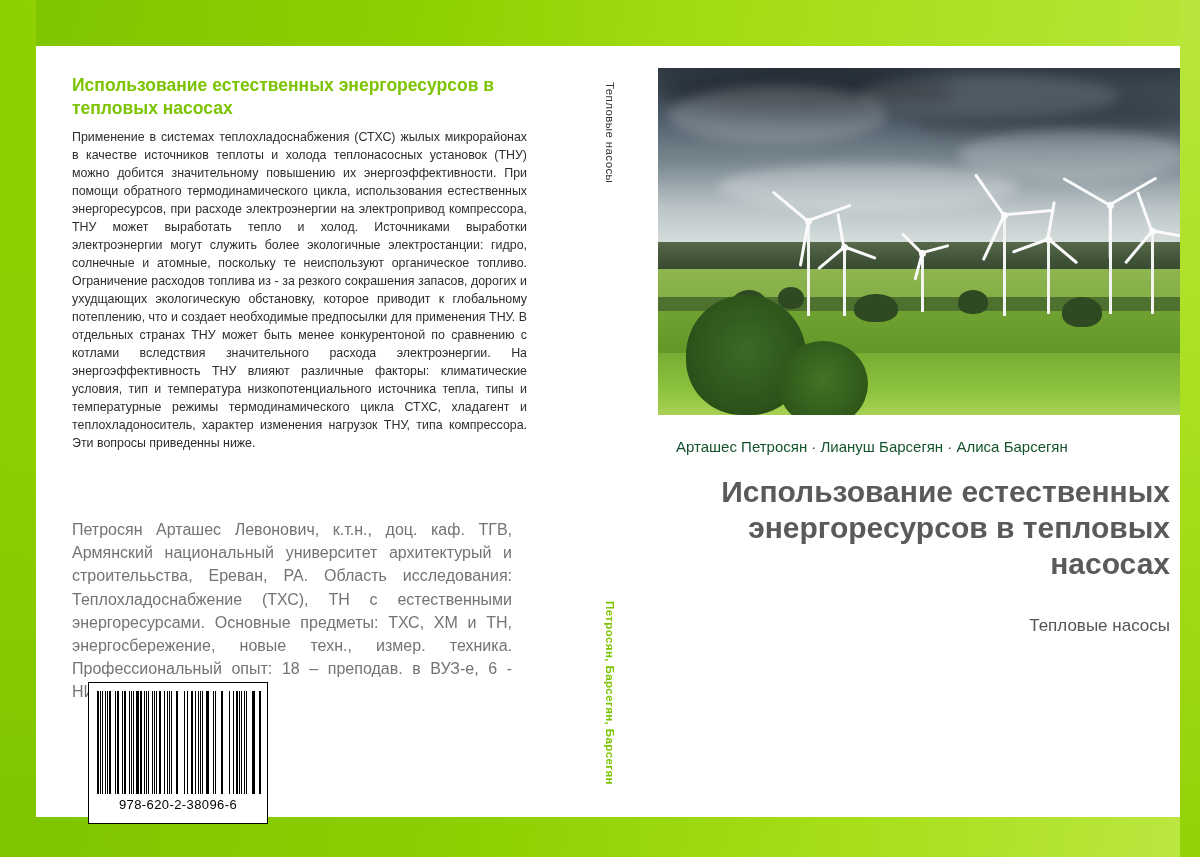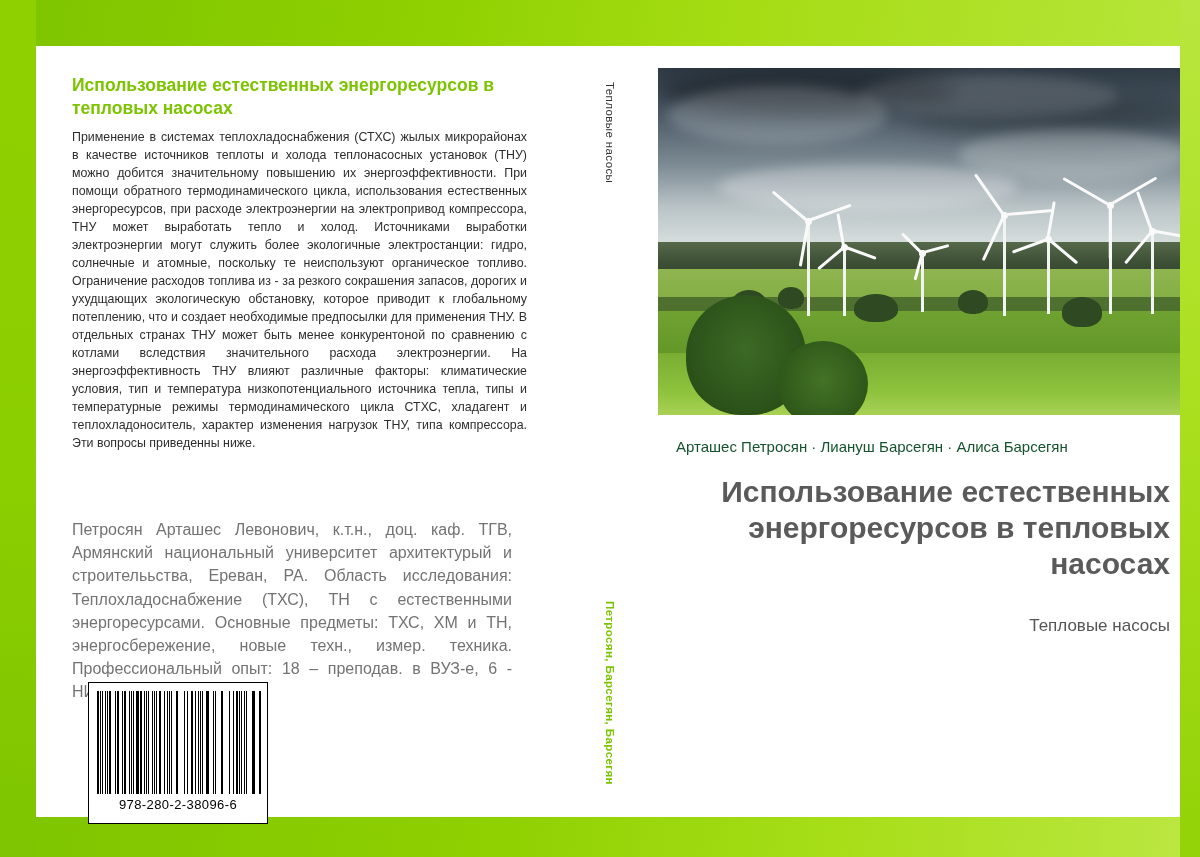--- a/index.html
+++ b/index.html
@@ -453,21 +453,21 @@
           <i style="width:3px;background:#fff"></i>
           <i style="width:3px"></i>
           <i style="width:1px;background:#fff"></i>
           <i style="width:1px"></i>
           <i style="width:2px;background:#fff"></i>
           <i style="width:1px"></i>
           <i style="width:3px;background:#fff"></i>
           <i style="width:2px"></i>
           <i style="width:1px;background:#fff"></i>
         </div>
-      <div class="barcode-num">978-280-2-38096-6</div>
+      <div class="barcode-num">978-620-2-38096-6</div>
     </div>
   </div>
 
   <div class="spine">
     <div class="spine-title">Тепловые насосы</div>
     <div class="spine-authors">Петросян, Барсегян, Барсегян</div>
   </div>
 
   <div class="front-cover">
 

